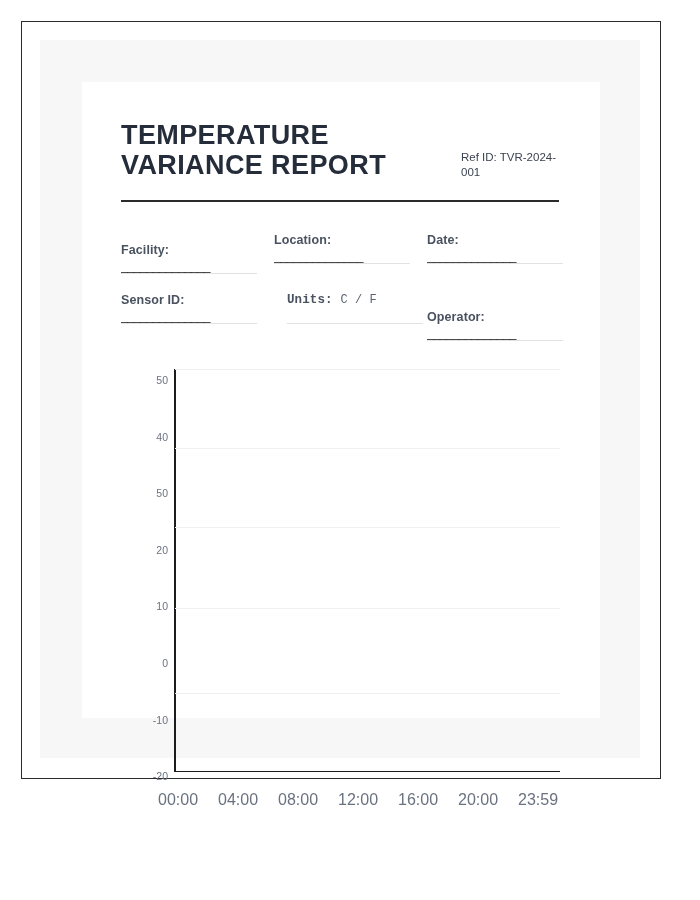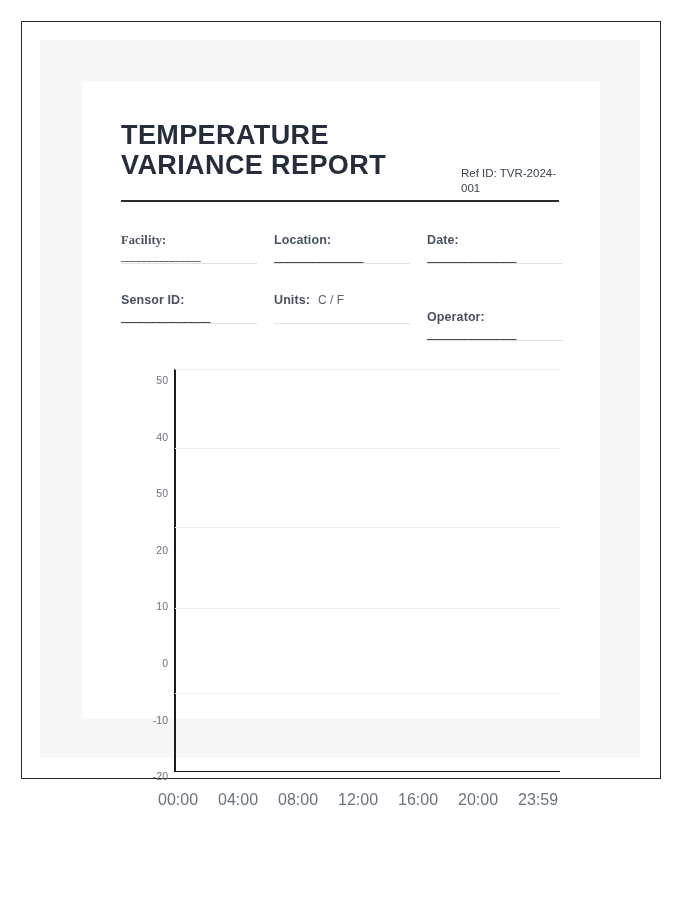--- a/index.html
+++ b/index.html
@@ -51,21 +51,21 @@
     width: 310px;
     font-size: 27px;
     font-weight: bold;
     letter-spacing: 0.4px;
     line-height: 30px;
     color: #252d3a;
     margin: 0;
   }
   .ref-id {
     position: absolute;
-    left: 340px; top: 46px;
+    left: 340px; top: 30px;
     width: 100px;
     font-size: 11.5px;
     line-height: 15px;
     color: #3c4350;
   }
   .header-rule {
     position: absolute;
     left: 121px; top: 200px;
     width: 438px;
     height: 0;
@@ -191,25 +191,25 @@
 <div class="gray-panel"></div>
 <div class="white-card"></div>
 
 <div class="doc-header">
   <h1 class="doc-title">TEMPERATURE VARIANCE REPORT</h1>
   <div class="ref-id">Ref ID: TVR-2024-001</div>
 </div>
 <div class="header-rule"></div>
 
 <div class="form-grid">
-    <div class="field" style="left: 0px; top: 0px; font-family: Liberation Serif, serif;"><span class="field-label">Facility:</span><div class="field-dashes">______________</div><div class="field-rule"></div></div>
+    <div class="field" style="left: 0px; top: 10px;"><span class="field-label">Facility:</span><div class="field-dashes">______________</div><div class="field-rule"></div></div>
     <div class="field" style="left: 153px; top: 0px;"><span class="field-label">Location:</span><div class="field-dashes">______________</div><div class="field-rule"></div></div>
     <div class="field" style="left: 306px; top: 0px;"><span class="field-label">Date:</span><div class="field-dashes">______________</div><div class="field-rule"></div></div>
     <div class="field" style="left: 0px; top: 60px;"><span class="field-label">Sensor ID:</span><div class="field-dashes">______________</div><div class="field-rule"></div></div>
-    <div class="field" style="left: 153px; top: 60px;"><span class="field-label">Units:</span><span class="field-value">C / F</span><div class="field-rule"></div></div>
+    <div class="field" style="left: 166px; top: 60px; font-family: Liberation Mono, monospace;"><span class="field-label">Units:</span><span class="field-value">C / F</span><div class="field-rule"></div></div>
     <div class="field" style="left: 306px; top: 60px; margin-top: 17px;"><span class="field-label">Operator:</span><div class="field-dashes">______________</div><div class="field-rule"></div></div>
   </div>
 
 <div class="chart">
   <div class="y-axis-line"></div>
   <div class="x-axis-line"></div>
   <div class="y-tick-wrap">
       <div class="y-tick" style="top: 375px;">50</div>
       <div class="y-tick" style="top: 431.6px;">40</div>
       <div class="y-tick" style="top: 488.2px;">50</div>

